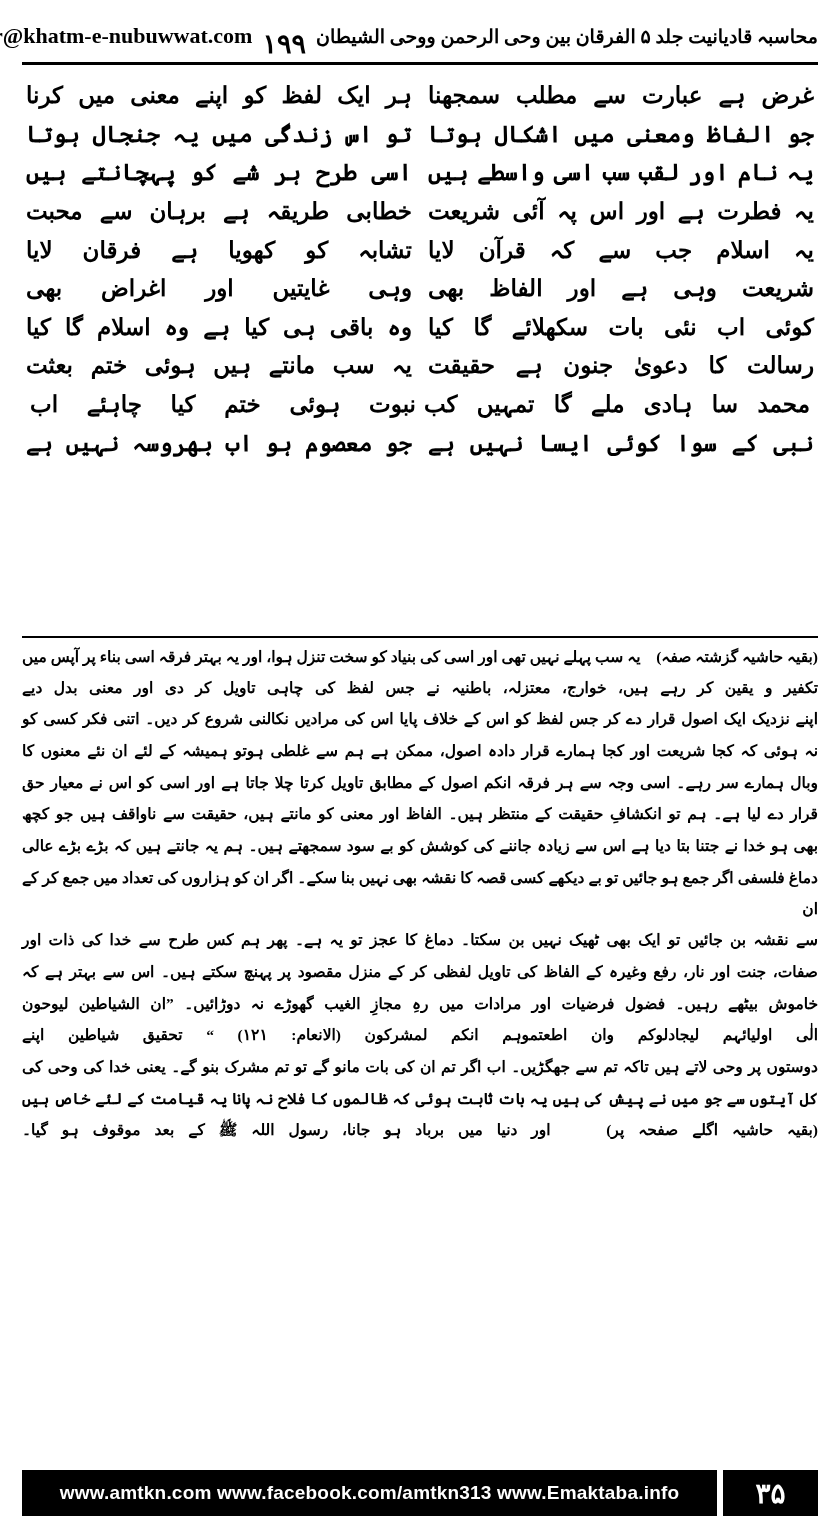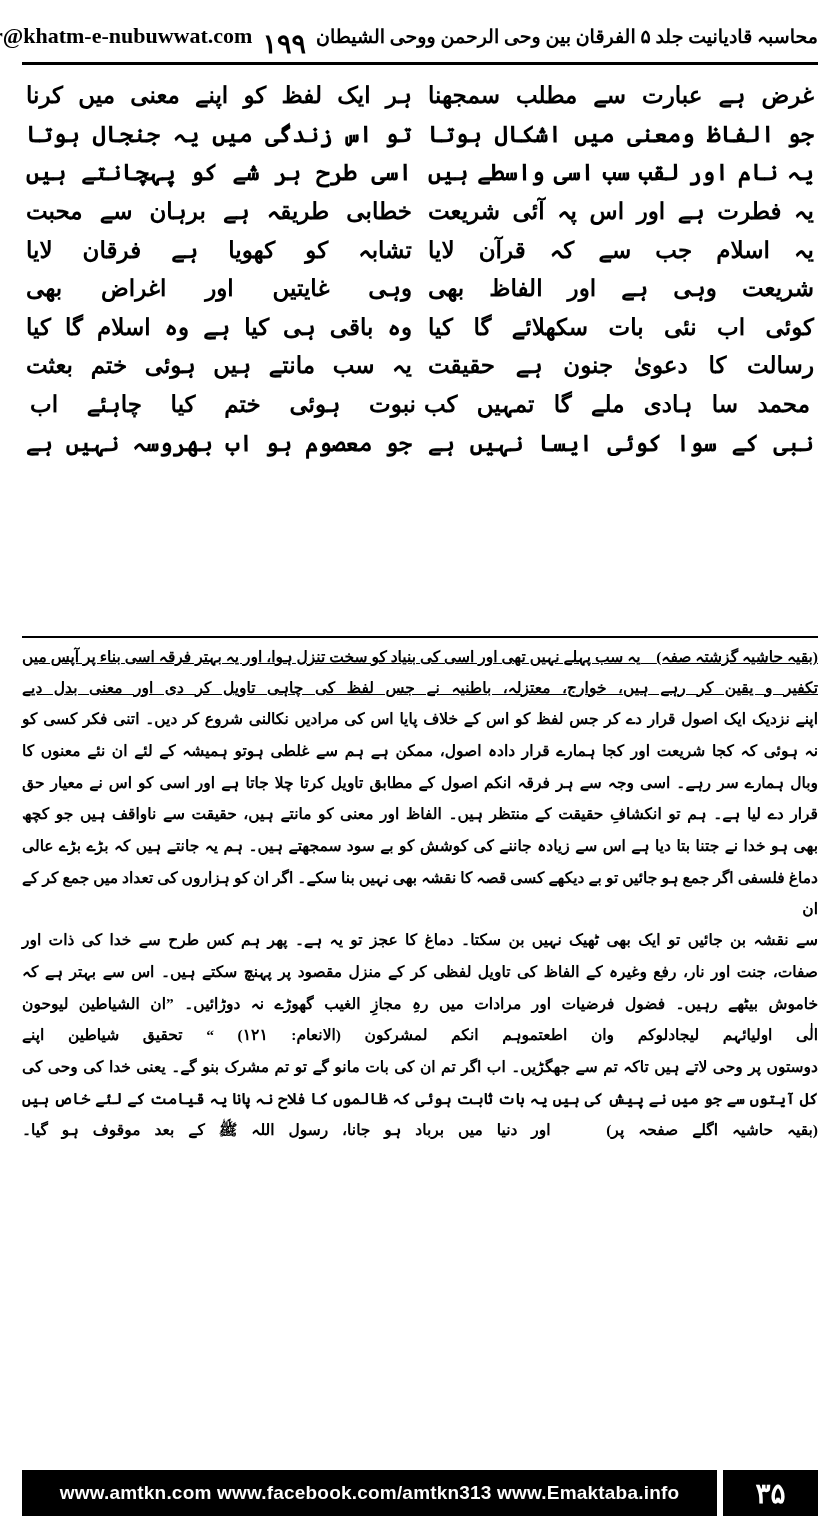--- a/index.html
+++ b/index.html
@@ -123,21 +123,20 @@
     text-align: justify;
     text-align-last: justify;
   }
   .footnote p.last {
     text-align-last: justify;
   }
   .fn-head {
     display: block;
     text-align: justify;
     text-align-last: justify;
-    text-decoration: underline;
   }
 
   
   .footer {
     position: absolute;
     left: 22px;
     top: 1470px;
     width: 796px;
     height: 46px;
     display: flex;

